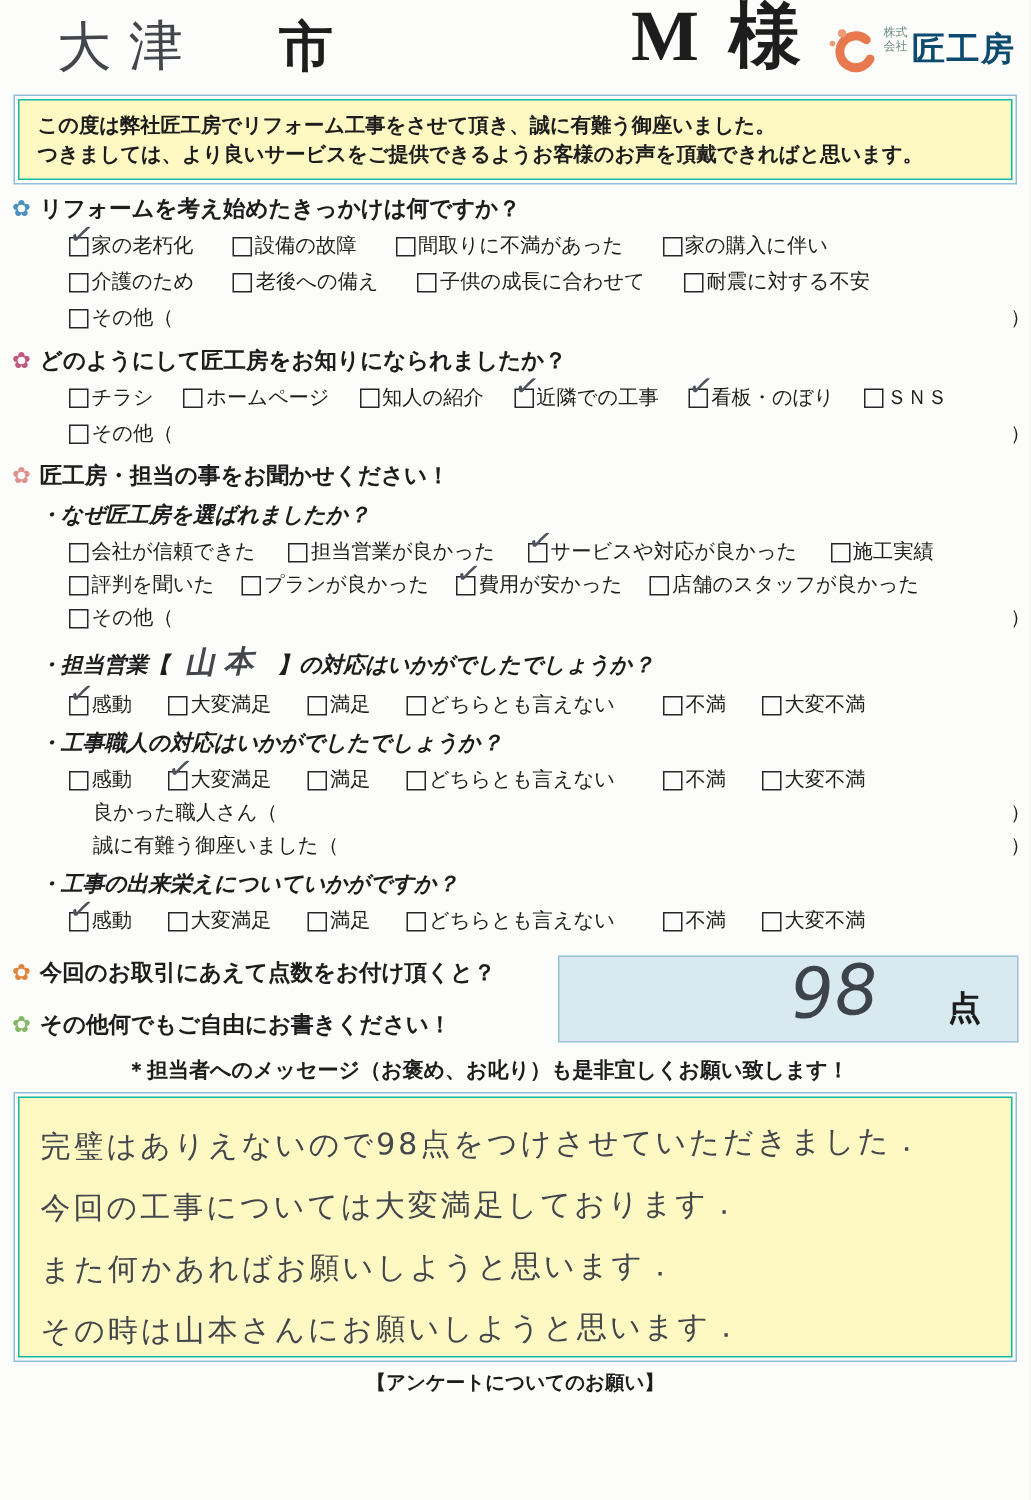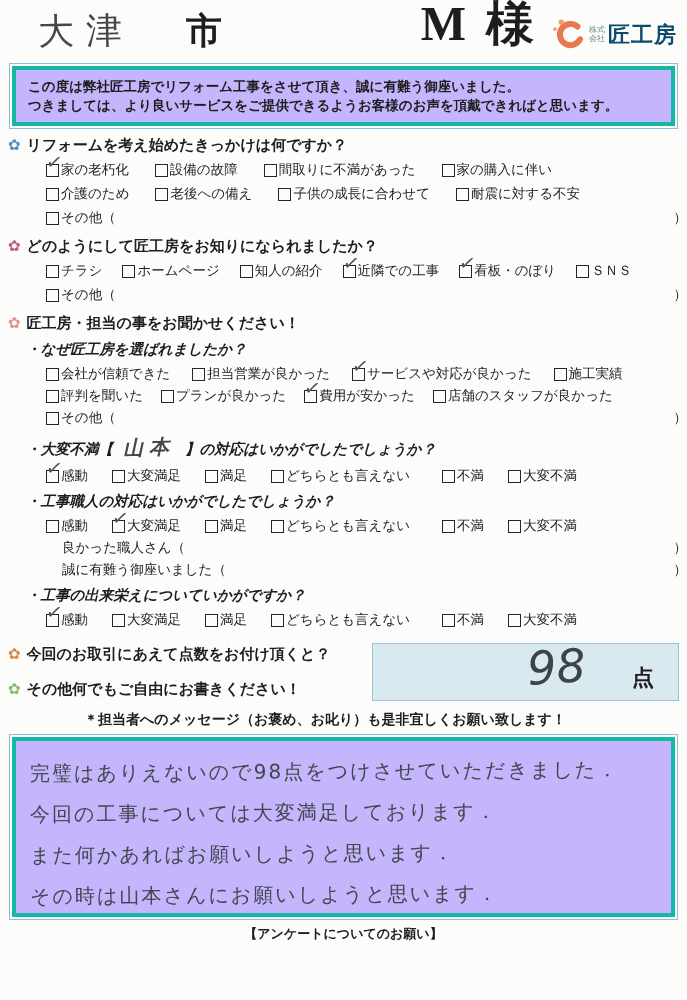--- a/index.html
+++ b/index.html
@@ -5,25 +5,25 @@
   html,body{margin:0;padding:0;background:#e9e9e9;}
   .page{position:relative;width:687px;height:1000px;margin:0 auto;background:#fcfcfa;
         font-family:"Liberation Serif",serif;color:#1d1d1d;overflow:hidden;box-sizing:border-box;}
   
   .hdr{display:flex;align-items:flex-end;height:58px;padding:6px 10px 2px 38px;box-sizing:border-box;}
   .hw{font-family:"DejaVu Sans",sans-serif;color:#43464c;}
   .city-hw{font-size:36px;letter-spacing:12px;transform:rotate(-1deg);font-weight:400;}
   .city-suffix{font-size:36px;font-weight:700;margin-left:52px;}
   .spacer{flex:1;}
   .customer{font-size:48px;font-weight:600;margin-right:14px;letter-spacing:4px;}
-  .logo{display:flex;align-items:center;gap:3px;margin-bottom:4px;}
+  .logo{display:flex;gap:3px;margin-bottom:4px;}
   .logo-sub{display:flex;flex-direction:column;font-size:8px;line-height:1.1;color:#6f8d86;font-family:"Liberation Sans",sans-serif;}
   .logo-name{font-size:22px;color:#0c4a6e;font-weight:600;letter-spacing:1px;}
   
-  .dbox{border:4px solid #14b8a6;outline:1px solid #8fc0d8;outline-offset:2px;background:#c4b5fd;}
+  .dbox{border:1px solid #14b8a6;outline:1px solid #8fc0d8;outline-offset:2px;background:#fef9c3;}
   .intro{margin:8px 12px 0 12px;padding:7px 12px;font-size:13.5px;font-weight:600;line-height:19px;}
   .hl{background:#f7ef8d;color:#3e5c40;}
   
   .q-title{display:flex;align-items:center;gap:6px;font-size:15px;font-weight:700;margin:10px 0 0 8px;}
   .flower{font-family:"DejaVu Sans",sans-serif;font-size:15px;line-height:1;}
   .f-blue{color:#4d8fbe}.f-rose{color:#c2597a}.f-salmon{color:#e0908d}.f-orange{color:#e0863c}.f-green{color:#86b865}
   .sub-title{font-size:14.5px;font-weight:700;margin:7px 0 0 26px;font-style:italic;}
   .orow{display:flex;align-items:center;margin:6px 0 0 46px;font-size:13.5px;white-space:nowrap;}
   .orow.tight{margin-top:4px;}
   .opt{display:inline-flex;align-items:center;margin-right:26px;}
@@ -227,21 +227,21 @@
   <div class="orow tight">
     <span class="opt">
         <span class="cb"></span>
         <span>その他（</span>
       </span>
     <span class="grow"></span>
     <span class="paren">）</span>
   </div>
 
   <div class="sub-title">
-    <span class="brackets">・大変不満【</span><span class="hw sales-name">山本</span><span class="brackets">】の対応はいかがでしたでしょうか？</span>
+    <span class="brackets">・担当営業【</span><span class="hw sales-name">山本</span><span class="brackets">】の対応はいかがでしたでしょうか？</span>
   </div>
   <div class="orow" style="white-space:nowrap;">
     <span class="opt" style="margin-right:24px">
         <span class="cb">
           <span class="tick">✓</span>
         </span>
         <span>感動</span>
       </span>
     <span class="opt" style="margin-right:24px">
         <span class="cb"></span>

